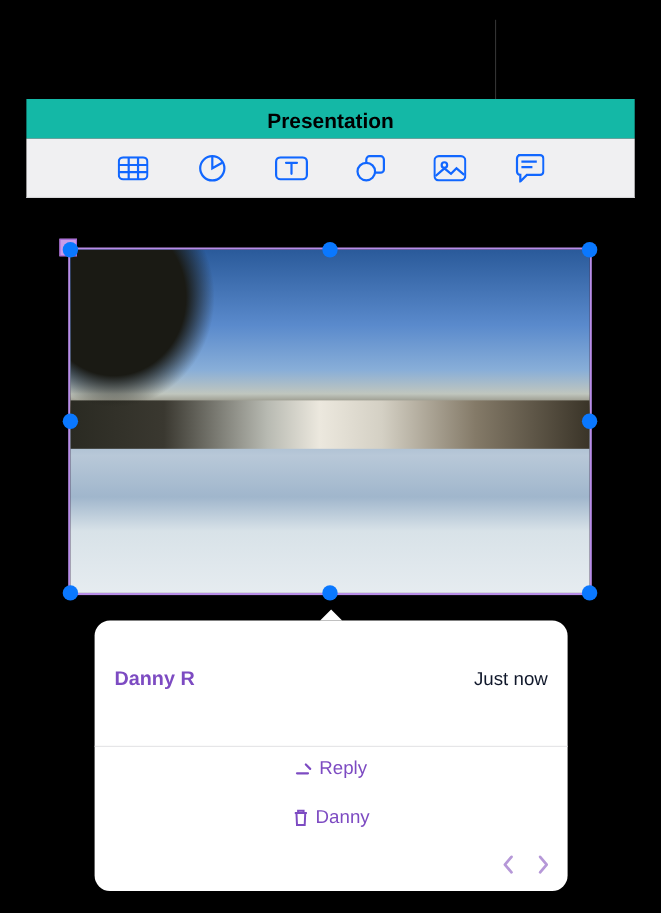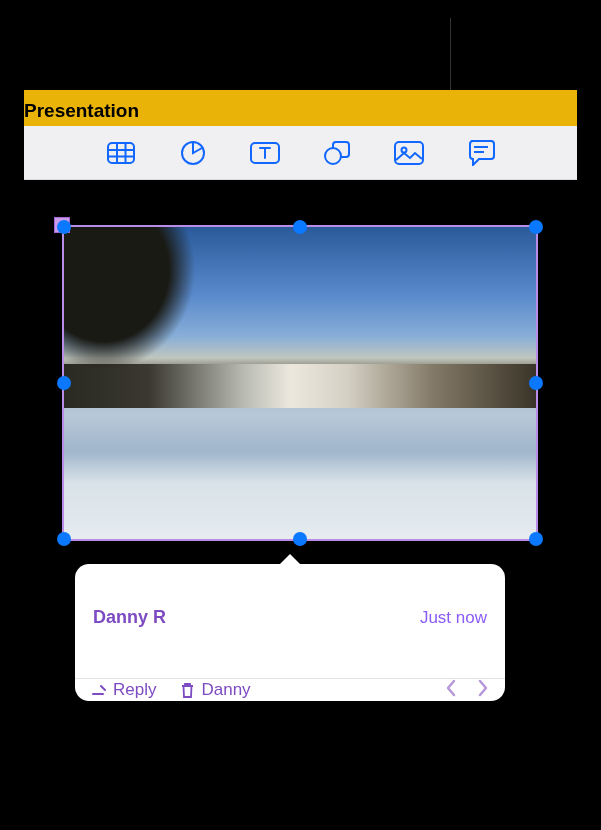--- a/index.html
+++ b/index.html
@@ -13,24 +13,25 @@
 }
 .app-frame {
   position: absolute;
   top: 90px;
   left: 24px;
   right: 24px;
   bottom: 0;
   background: #000;
 }
 .title-bar {
-  background: #eab308;
+  background: #14b8a6;
   height: 36px;
   display: flex;
   align-items: flex-end;
+  justify-content: center;
   padding-bottom: 4px;
 }
 .title-text {
   font-size: 19px;
   font-weight: 600;
   color: #000;
 }
 .toolbar {
   background: #f0f0f2;
   height: 54px;
@@ -95,44 +96,45 @@
 .h-bl{bottom:-7px;left:-7px;} .h-bc{bottom:-7px;left:calc(50% - 7px);} .h-br{bottom:-7px;right:-7px;}
 .comment-marker {
   position:absolute;
   top:-10px; left:-10px;
   width:16px; height:16px;
   background:#c99ce8;
   border:1px solid #a566d4;
 }
 .comment-popover {
   position:absolute;
-  top:384px; left:51px;
+  top:384px; left:62px;
   width:430px;
   background:#fff;
   border-radius:14px;
   box-shadow:0 2px 20px rgba(0,0,0,0.25);
 }
 .comment-popover::before {
   content:"";
   position:absolute;
   top:-10px; left:calc(50% - 10px);
   border-left:10px solid transparent;
   border-right:10px solid transparent;
   border-bottom:10px solid #fff;
 }
 .comment-body { padding:16px 18px 46px 18px; }
 .comment-header { display:flex; justify-content:space-between; align-items:baseline; margin-bottom:4px; }
 .comment-author { color:#7d4bc2; font-weight:600; font-size:18px; }
-.comment-time { color:#8b5cf6; font-size:17px;margin-top:28px; }
+.comment-time { color:#0f172a; font-size:17px;margin-top:28px; }
 .comment-text { color:#222; font-size:18px; line-height:1.3; }
 .comment-footer {
   border-top:1px solid #e4e4e6;
   display:flex; align-items:center;
-  padding:0 16px;
+  padding:10px 16px;
   gap:24px;
+  flex-direction:column;
 }
 .footer-btn {
   display:flex; align-items:center; gap:6px;
   color:#7d4bc2; font-size:17px; font-weight:500;
   cursor:pointer;
 }
 .footer-nav { margin-left:auto; display:flex; gap:20px; }
 .nav-arrow { color:#b698d8; cursor:pointer; }
 .callout-line {
   position:absolute;

